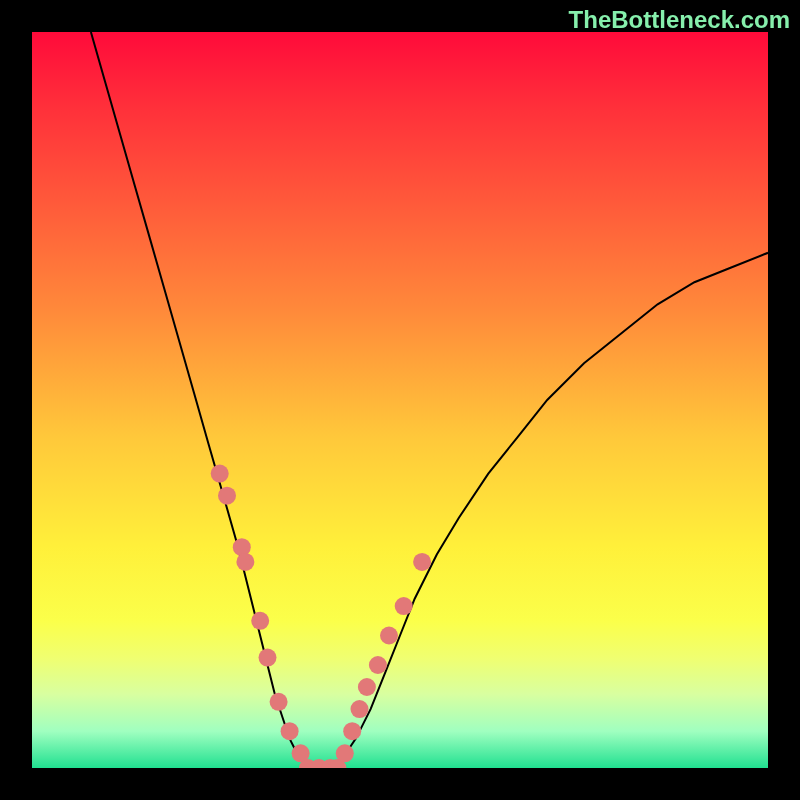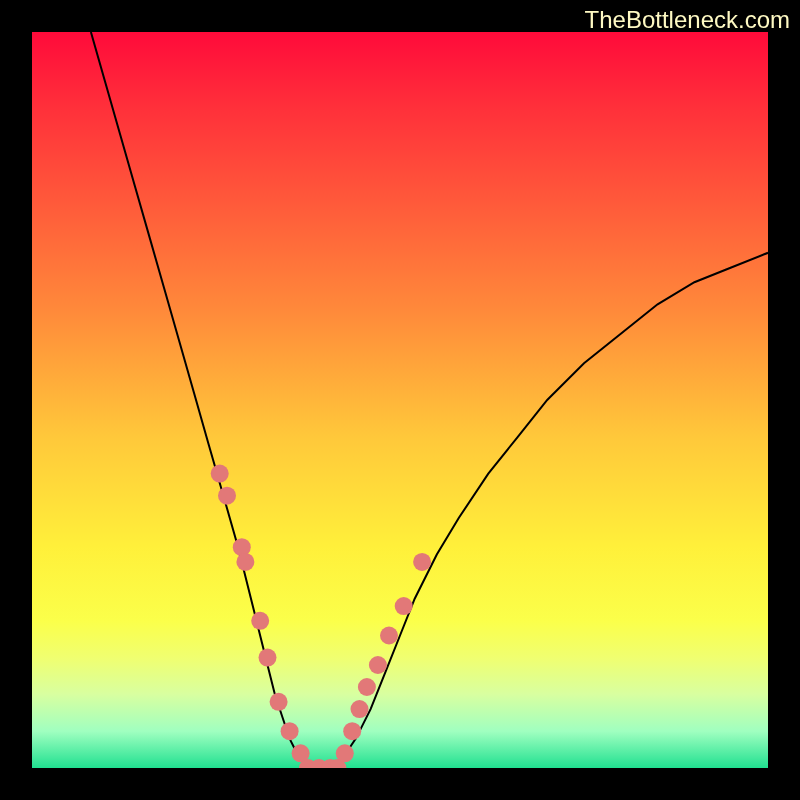--- a/index.html
+++ b/index.html
@@ -9,22 +9,22 @@
     height: 800px;
     position: relative;
     background: #000;
   }
   .watermark {
     position: absolute;
     top: 6px;
     right: 10px;
     font-family: Arial, sans-serif;
     font-size: 24px;
-    font-weight: normal;
-    color: #fef9c3;
+    font-weight: bold;
+    color: #86efac;
     z-index: 10;
   }
   .plot-area {
     position: absolute;
     left: 32px;
     top: 32px;
     width: 736px;
     height: 736px;
   }
   .gradient-bg {

